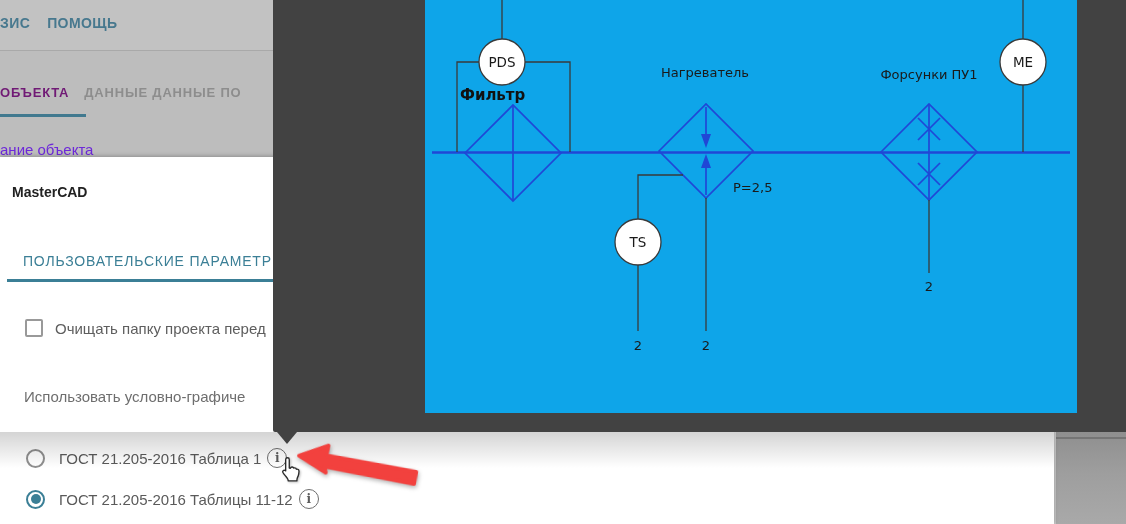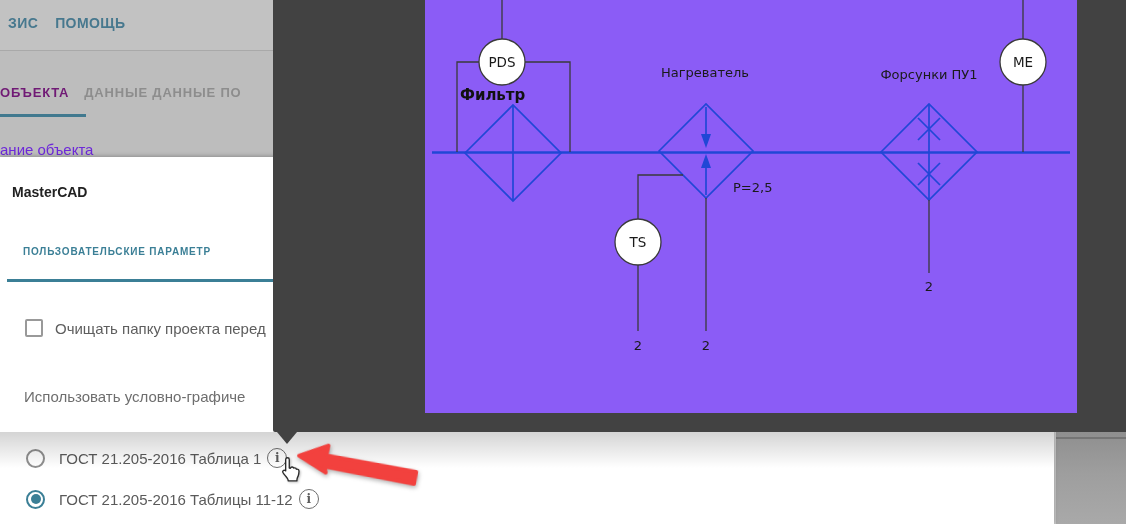--- a/index.html
+++ b/index.html
@@ -12,39 +12,39 @@
   }
   *{margin:0;padding:0;box-sizing:border-box;}
   html,body{width:1126px;height:524px;overflow:hidden;}
   body{
     position:relative;
     font-family:"Liberation Sans","DejaVu Sans",sans-serif;
     background:var(--backdrop);
   }
   
   .bg-menubar{position:absolute;left:0;top:0;width:273px;height:50px;background:#c2c2c2;}
-  .bg-menu{position:absolute;left:8px;top:15px;display:flex;gap:17px;
+  .bg-menu{position:absolute;left:0;top:15px;display:flex;gap:17px;
     font-size:14px;font-weight:bold;color:#47788e;letter-spacing:.4px;}
   .bg-menu span{cursor:default;}
   .bg-menubar-divider{position:absolute;left:0;top:50px;width:273px;height:1px;background:#a9a9a9;}
   .bg-tabs{position:absolute;left:0;top:85px;display:flex;gap:15px;
     font-size:13px;font-weight:bold;letter-spacing:.8px;color:#8d8d8d;white-space:nowrap;}
   .bg-tab.active{color:#701a75;}
   .bg-tab-underline{position:absolute;left:0;top:114px;width:86px;height:3px;background:#41798f;}
   .bg-field-label{position:absolute;left:0;top:141px;font-size:15px;color:#6d28d9;white-space:nowrap;}
   .bg-right-strip{position:absolute;left:1054px;top:432px;width:72px;height:92px;
     background:linear-gradient(180deg,#8f8f8f 0%,#9e9e9e 45%,#a9a9a9 100%);
     border-left:2px solid #c4c4c4;}
   .bg-right-strip .strip-line{position:absolute;left:0;top:5px;width:100%;height:2px;background:#757575;}
 
   
   .dialog{position:absolute;left:0;top:157px;width:1054px;height:367px;background:#ffffff;
     box-shadow:0 -1px 4px rgba(0,0,0,.25);}
   .dialog-title{position:absolute;left:12px;top:27px;font-size:14px;font-weight:bold;color:#212121;}
-  .dialog-tab{position:absolute;left:23px;top:89px;font-size:10px;font-weight:bold;
+  .dialog-tab{position:absolute;left:23px;top:96px;font-size:14px;font-weight:normal;
     letter-spacing:.8px;color:var(--accent-teal);white-space:nowrap;}
   .dialog-tab-underline{position:absolute;left:7px;top:122px;width:266px;height:3px;background:var(--accent-teal);}
   .check-row{position:absolute;left:25px;display:flex;align-items:center;height:20px;}
   .check-row.row-0{top:161px;}
   .check-row.row-1{top:193px;}
   .checkbox{width:18px;height:18px;border:2px solid #999999;border-radius:2px;background:#fff;flex:0 0 auto;}
   .check-label{margin-left:12px;font-size:15px;color:#5e5e5e;white-space:nowrap;}
   .section-label{position:absolute;left:24px;top:231px;font-size:15px;color:#6e6e6e;white-space:nowrap;}
   .radio-row{position:absolute;left:26px;display:flex;align-items:center;height:20px;}
   .radio-row.row-0{top:291px;}
@@ -62,21 +62,21 @@
   
   .tooltip-shadow{position:absolute;left:0;top:432px;width:1054px;height:36px;
     background:linear-gradient(180deg,rgba(0,0,0,.17),rgba(0,0,0,0));pointer-events:none;}
 
   
   .tooltip{position:absolute;left:273px;top:0;width:853px;height:432px;
     background:var(--tooltip-bg);border-bottom-left-radius:2px;}
   .tooltip-caret{position:absolute;left:4px;top:432px;width:0;height:0;
     border-left:10px solid transparent;border-right:10px solid transparent;
     border-top:12px solid var(--tooltip-bg);}
-  .diagram{position:absolute;left:152px;top:0;width:652px;height:413px;background:#8b5cf6;}
+  .diagram{position:absolute;left:152px;top:0;width:652px;height:413px;background:#0ea5e9;}
   .diagram svg{display:block;}
   .bk{stroke:var(--diagram-black);stroke-width:1.3;fill:none;}
   .bl{stroke:var(--diagram-blue);stroke-width:1.7;fill:none;}
   .bl-main{stroke:var(--diagram-blue);stroke-width:2.3;fill:none;}
   .bl-fill{fill:var(--diagram-blue);stroke:none;}
   .circ{fill:#ffffff;stroke:var(--diagram-black);stroke-width:1.3;}
   .dtext{font-family:"DejaVu Sans",sans-serif;font-size:13px;fill:#1a1a1a;}
   .dtext-circ{font-family:"DejaVu Sans",sans-serif;font-size:13.5px;fill:#1a1a1a;}
   .dtext-bold{font-family:"DejaVu Sans",sans-serif;font-size:15px;font-weight:bold;fill:#111111;}
 

